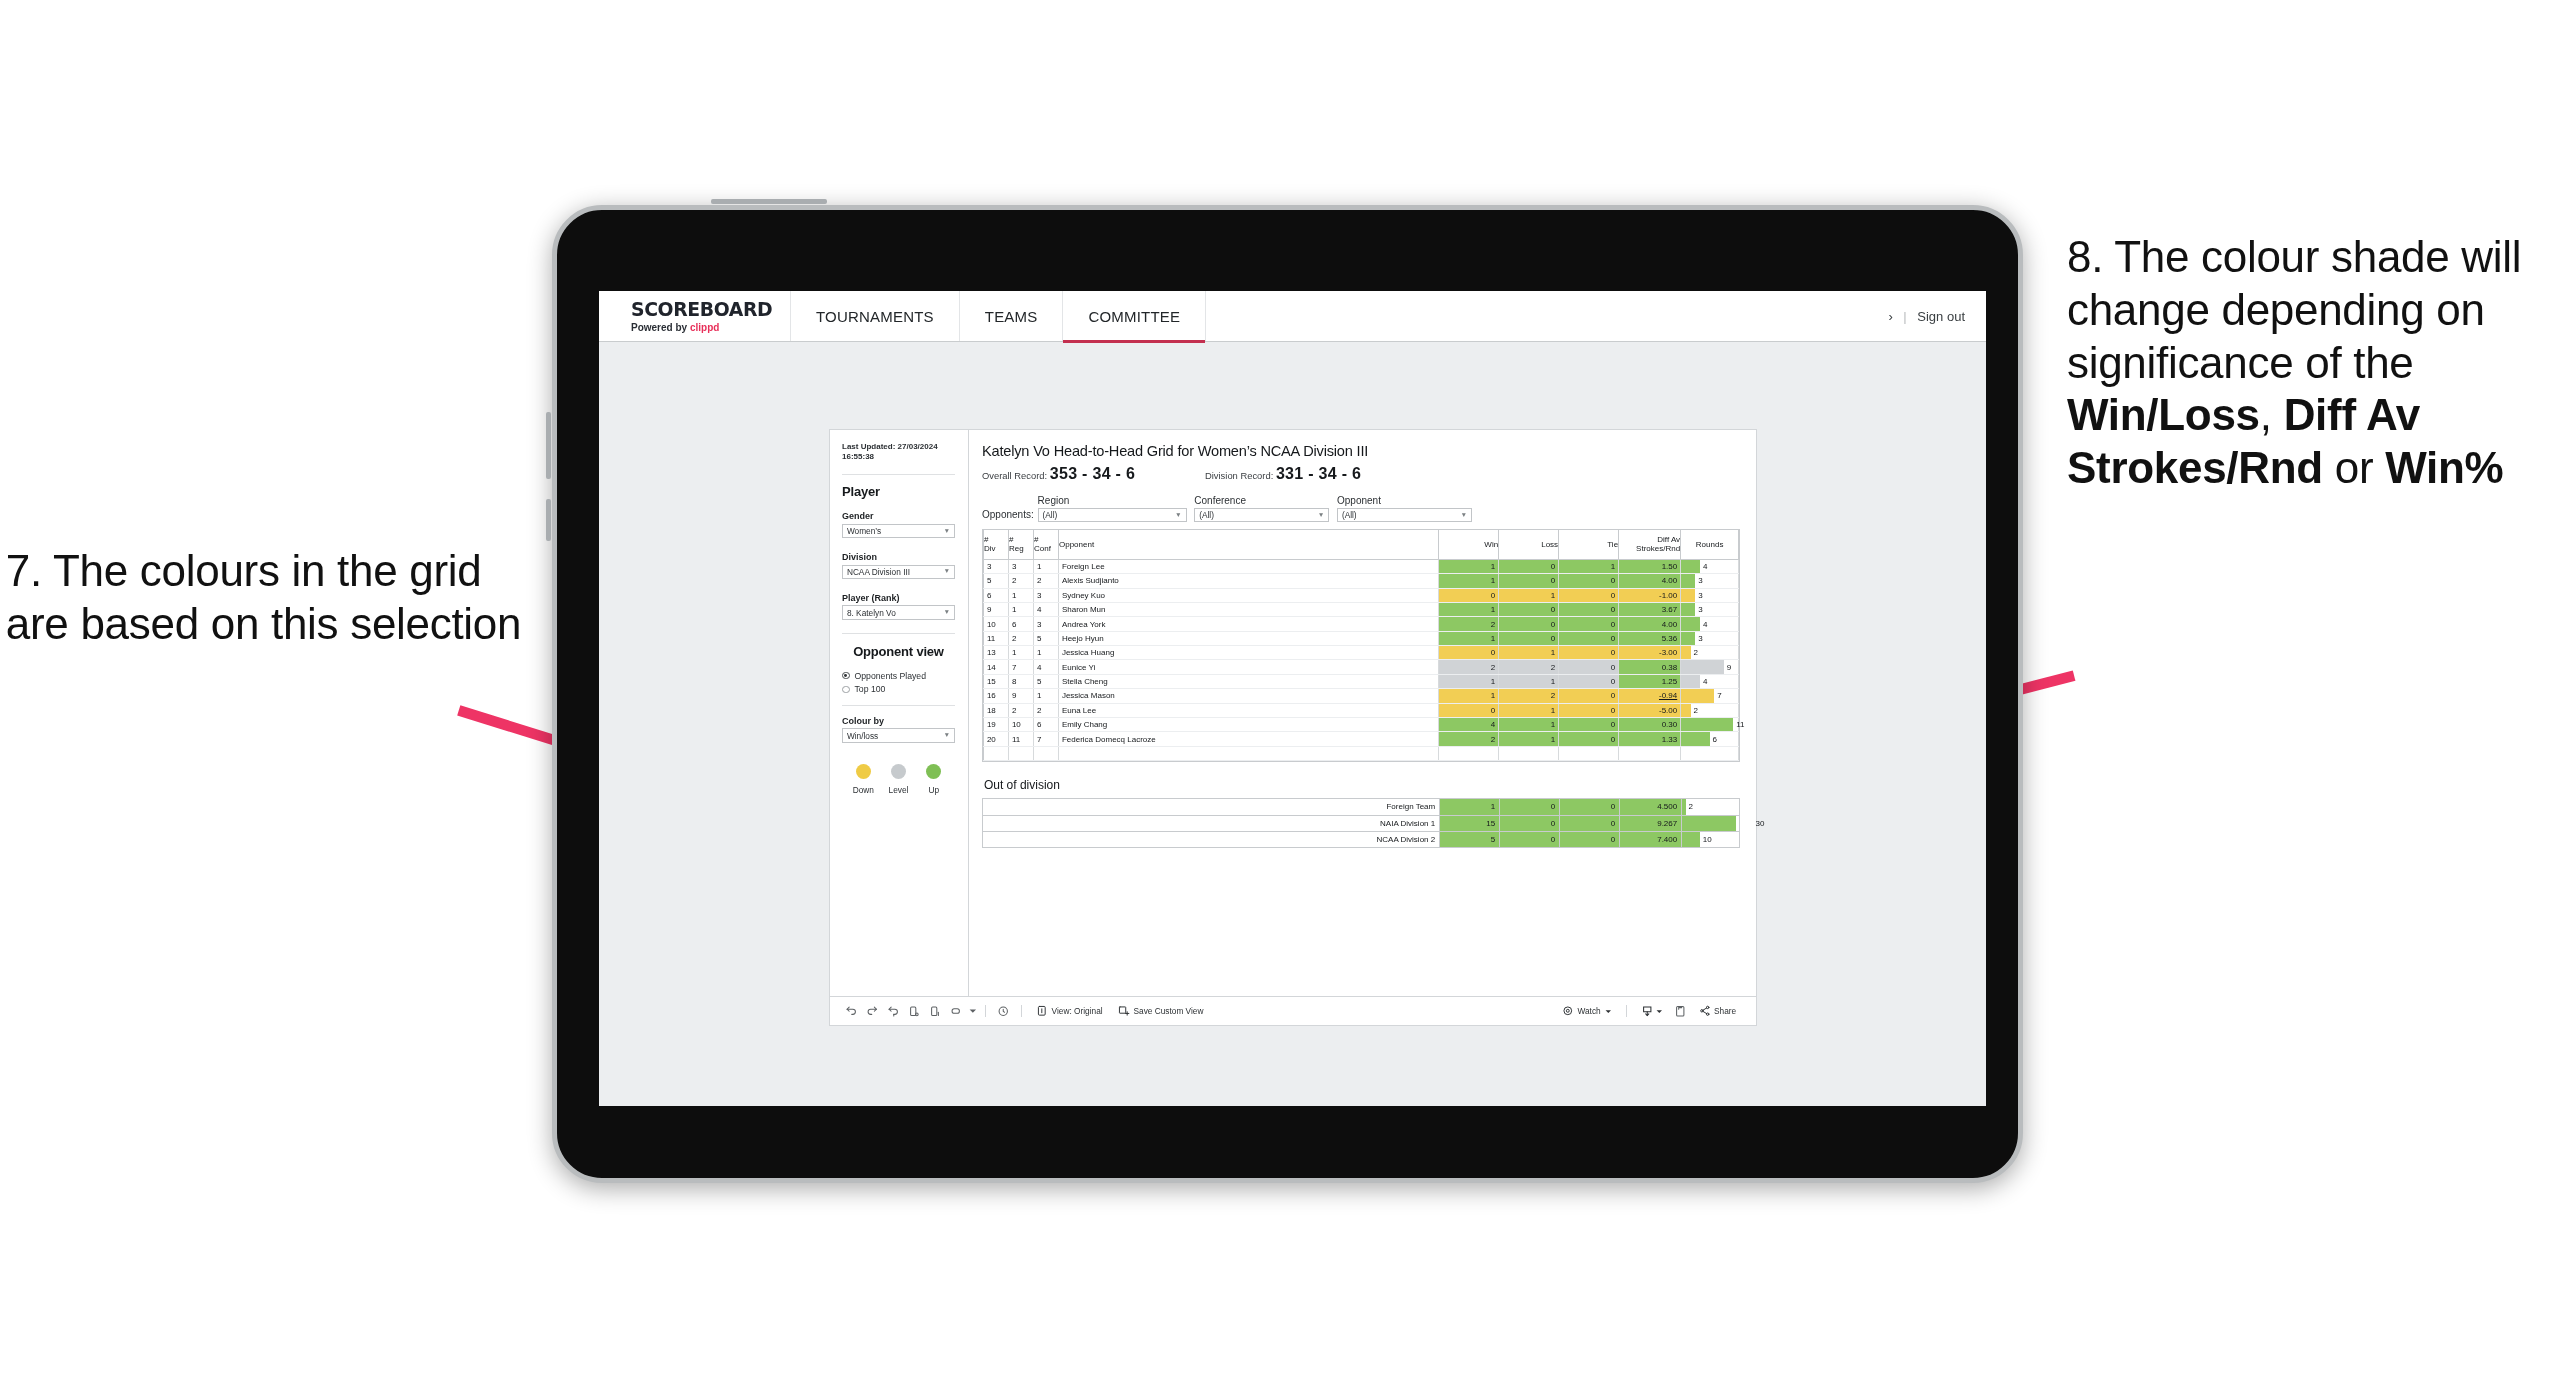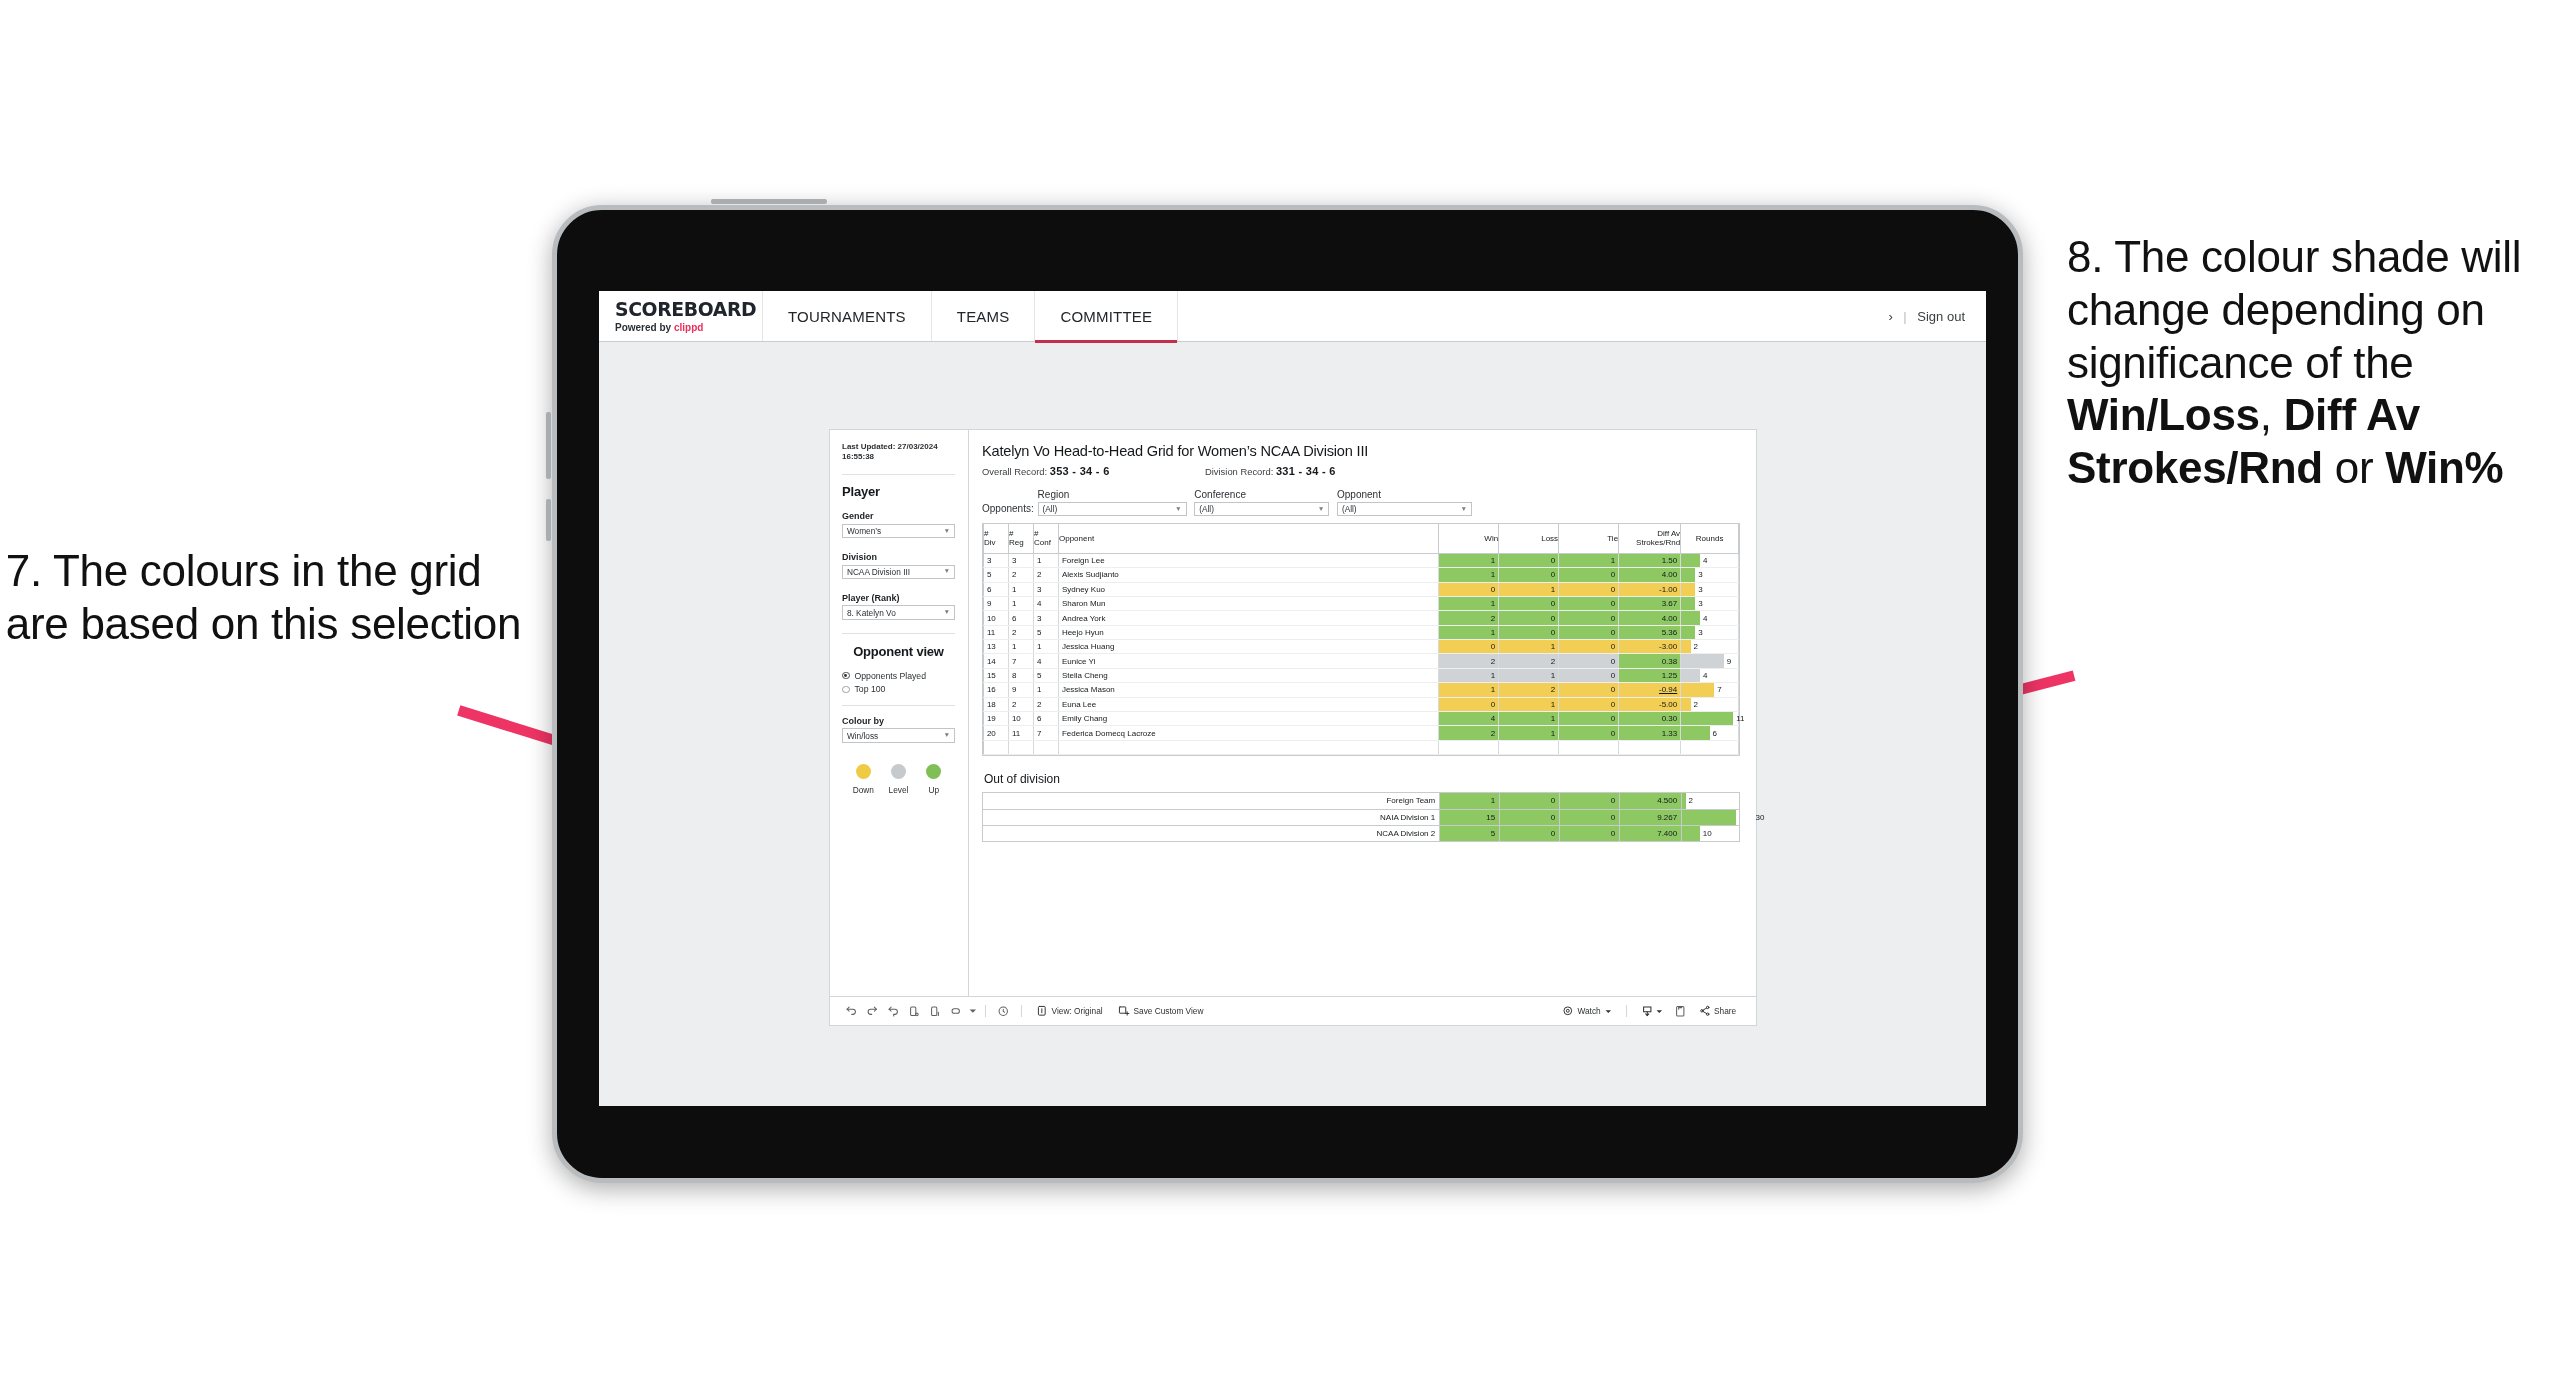--- a/index.html
+++ b/index.html
@@ -56,22 +56,22 @@
   }
 
   
   #topbar {
     height:51px; background:#ffffff;
     display:flex; align-items:stretch;
     border-bottom:1.9px solid #c9ccce;
     position:relative;
   }
   .logo-cell{
-    width:164px; display:flex; flex-direction:column;
-    justify-content:center; padding-left:16px;
+    width:192px; display:flex; flex-direction:column;
+    justify-content:center; padding-left:32px;
     border-right:1px solid #e3e5e7;
   }
   .logo-main{
     font-family:"DejaVu Sans", sans-serif;
     font-weight:700; font-size:20px; letter-spacing:-0.4px;
     color:#20242c; line-height:1;
     transform:scaleX(0.94); transform-origin:left center;
   }
   .logo-sub{
     font-size:10px; color:#2a2e35; margin-top:3.9px; font-weight:600;
@@ -158,21 +158,21 @@
   .li-lab{ font-size:8.3px; color:#2c3034; }
 
   
   #main{ flex:1; min-width:0; padding:12.5px 15.4px 0 13.5px; }
   .title{
     font-size:14.6px; color:#15181b; letter-spacing:-0.2px;
     font-weight:400; margin-bottom:6.7px;
   }
   .records{ display:flex; font-size:9.4px; color:#3a3e42; margin-bottom:11.6px; }
   .records .rec{ width:223px; }
-  .records b{ font-size:11px; color:#16191c; font-weight:700; letter-spacing:0.3px;}
+  .records b{ font-size:16px; color:#16191c; font-weight:700; letter-spacing:0.3px;}
 
   .filters{ display:flex; align-items:flex-end; gap:0; margin-bottom:6.7px; }
   .filters .oplab{ font-size:10px; color:#2c3034; padding-bottom:1.9px; margin-right:3.9px; }
   .fgroup{ margin-right:7.7px; }
   .fgroup .lab{ font-size:10px; color:#2c3034; margin-bottom:1.9px; }
   .fgroup .sel{ margin-bottom:0; }
   .fg-region .sel{ width:149px; }
   .fg-conf   .sel{ width:135px; }
   .fg-opp    .sel{ width:135px; }
 

